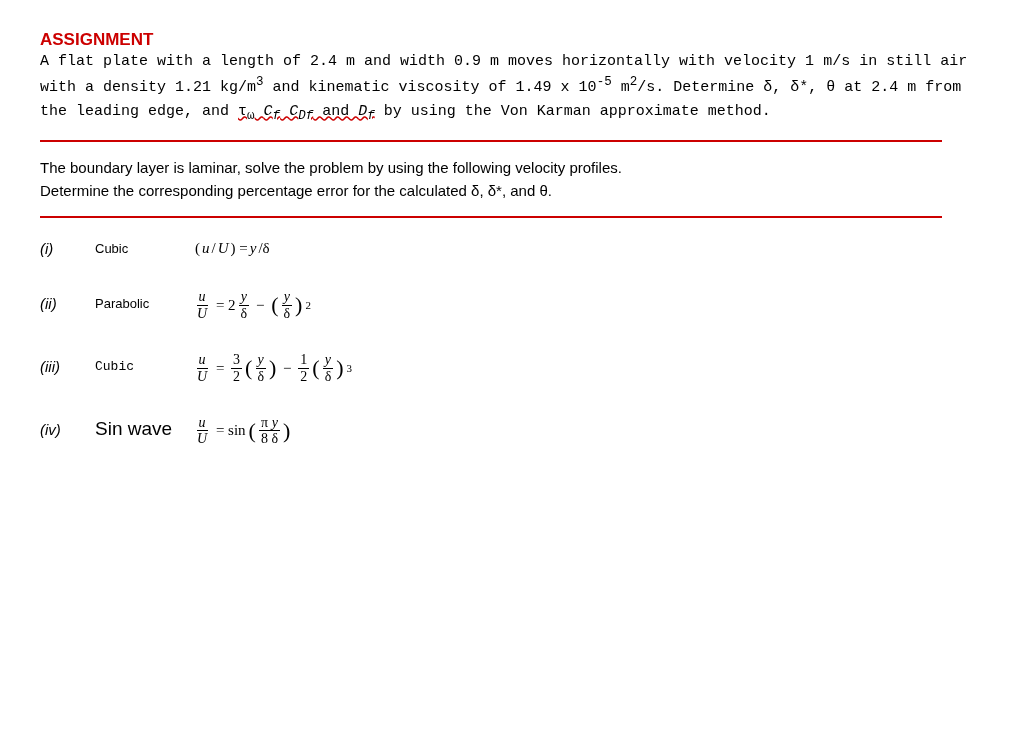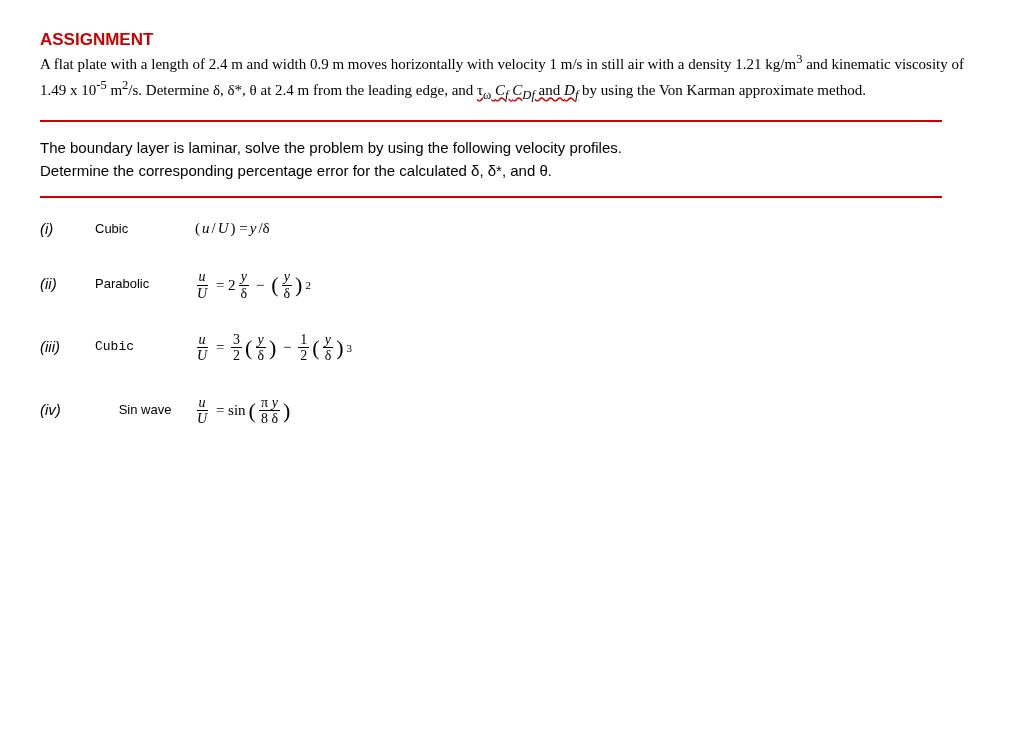--- a/index.html
+++ b/index.html
@@ -20,21 +20,21 @@
 
     .assignment-title {
       font-family: Arial, sans-serif;
       font-weight: bold;
       font-size: 17px;
       color: #cc0000;
       margin-bottom: 14px;
     }
 
     .problem-text {
-      font-family: Liberation Serif, serif;
+      font-family: Liberation Mono, monospace;
       font-size: 15px;
       color: #000;
       line-height: 1.55;
       margin-bottom: 8px;
     }
 
     .section-divider {
       border: none;
       border-top: 2px solid #cc0000;
       margin: 14px 0 14px 0;
@@ -222,21 +222,21 @@
           <span class="den">δ</span>
         </span>
         <span class="big-paren">)</span>
         <sup style="font-size:11px; vertical-align:super;">3</sup>
       </span>
     </span>
   </div>
 
   <div class="profile-row">
     <span class="profile-label-num"><i>(iv)</i></span>
-    <span class="profile-label-name" style="font-size:13px; font-family: Arial, sans-serif; text-align: center;">Sin wave</span>
+    <span class="profile-label-name" style="font-size:19px; font-family: Arial, sans-serif;">Sin wave</span>
     <span class="profile-formula">
       <span class="math-expr" style="align-items:center; gap:3px;">
         <span class="frac">
           <span class="num var-italic">u</span>
           <span class="den var-italic">U</span>
         </span>
         <span>&nbsp;=&nbsp;sin</span>
         <span class="big-paren">(</span>
         <span class="frac">
           <span class="num">π <span class="var-italic">y</span></span>

